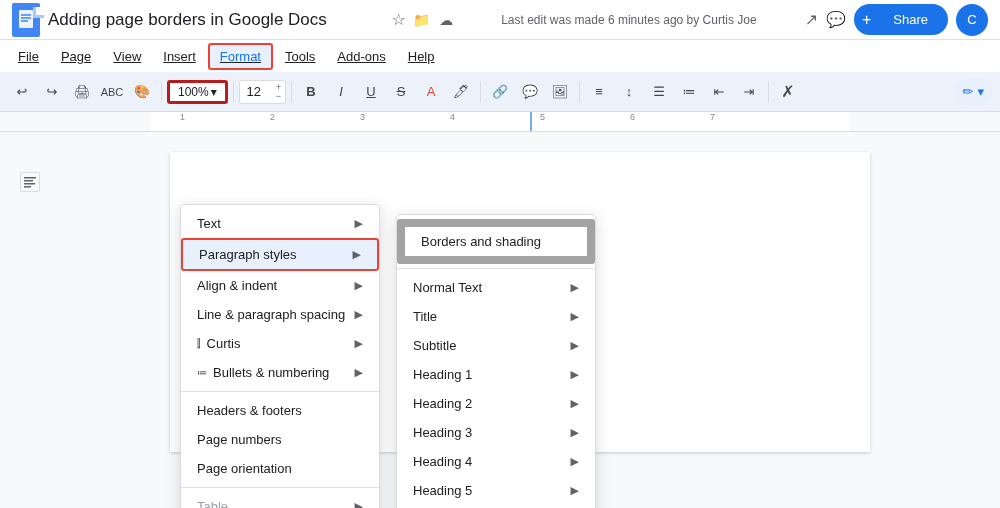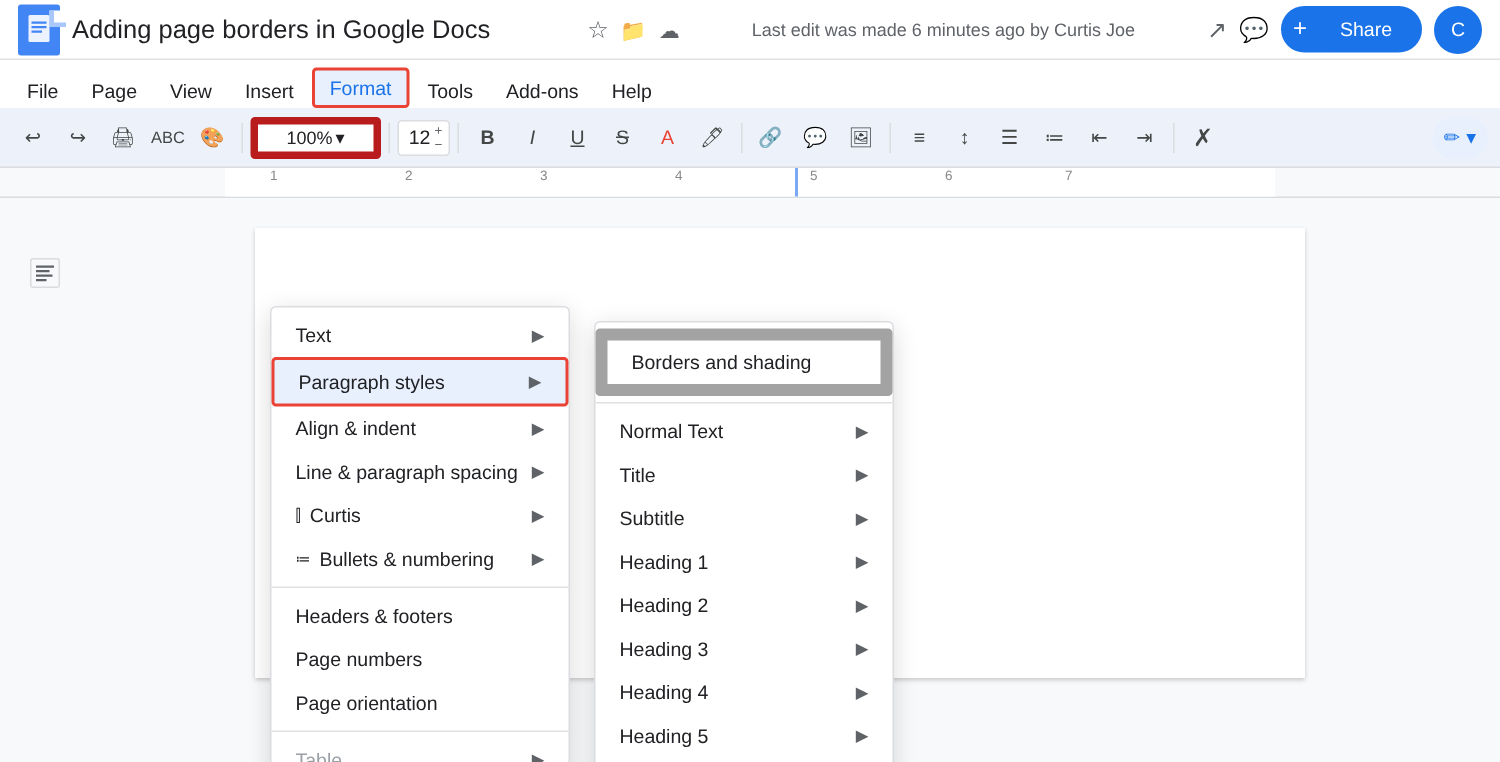--- a/index.html
+++ b/index.html
@@ -13,42 +13,42 @@
     .doc-icon { width: 28px; height: 34px; background: #4285f4; border-radius: 2px; position: relative; display: flex; align-items: center; justify-content: center; flex-shrink: 0; }
     .doc-icon::after { content: ''; position: absolute; top: 4px; right: -4px; width: 8px; height: 8px; background: #fff; border-bottom: 3px solid #a8c7fa; border-left: 3px solid #a8c7fa; }
     .doc-icon svg { width: 18px; height: 22px; }
     .doc-title { font-size: 17px; color: #202124; font-weight: 400; flex: 1; }
     .last-edit { font-size: 12px; color: #5f6368; flex: 1; text-align: center; }
     .share-btn { background: #1a73e8; color: #fff; border: none; border-radius: 20px; padding: 6px 16px; font-size: 13px; cursor: pointer; display: flex; align-items: center; gap: 6px; }
     .avatar { width: 32px; height: 32px; border-radius: 50%; background: #1a73e8; color: #fff; display: flex; align-items: center; justify-content: center; font-size: 13px; font-weight: 500; }
 
     
     .menu-bar {
-      display: flex; align-items: flex-end; padding: 0 8px; background: #fff;
-      height: 32px; gap: 2px;
+      display: flex; align-items: center; padding: 0 8px; background: #fff;
+      height: 32px; gap: 2px; text-decoration: underline;
     }
     .menu-item {
       padding: 4px 10px; border-radius: 4px; cursor: pointer; font-size: 13px; color: #202124;
       position: relative;
     }
     .menu-item.active { background: #e8f0fe; color: #1a73e8; border: 2px solid #ea4335; border-radius: 3px; }
 
     
     .toolbar {
       display: flex; align-items: center; padding: 4px 8px; background: #edf2fa;
       height: 40px; gap: 2px; border-bottom: 1px solid #dadce0;
     }
     .toolbar-btn {
       width: 28px; height: 28px; display: flex; align-items: center; justify-content: center;
       border-radius: 3px; cursor: pointer; color: #444746; font-size: 13px; font-weight: 500;
     }
     .toolbar-separator { width: 1px; height: 20px; background: #dadce0; margin: 0 3px; }
-    .font-size-box { display: flex; align-items: center; border: 1px solid #dadce0; border-radius: 3px; background: #fff; padding: 2px 4px; gap: 0; }
+    .font-size-box { display: flex; align-items: center; border: 1px solid #dadce0; border-radius: 3px; background: #fff; padding: 2px 4px; gap: 12px; }
     .font-size-num { font-size: 13px; min-width: 20px; text-align: center; }
-    .zoom-select { display: flex; align-items: center; border: 5px solid #b91c1c; border-radius: 3px; background: #fff; padding: 2px 19px; gap: 2px; font-size: 12px; cursor: pointer; }
+    .zoom-select { display: flex; align-items: center; border: 3px solid #b91c1c; border-radius: 3px; background: #fff; padding: 2px 8px; gap: 2px; font-size: 12px; cursor: pointer; }
 
     
     .doc-area { background: #f8f9fa; padding: 20px; position: relative; height: calc(508px - 112px); }
     .doc-page { background: #fff; box-shadow: 0 1px 3px rgba(0,0,0,0.2); width: 700px; height: 300px; margin: 0 auto; }
 
     
     .ruler { height: 20px; background: #f8f9fa; border-bottom: 1px solid #dadce0; position: relative; display: flex; align-items: center; }
     .ruler-inner { background: #fff; margin: 0 auto; width: 700px; height: 100%; position: relative; }
     .ruler-mark { position: absolute; font-size: 9px; color: #888; }
     .dropdown {

